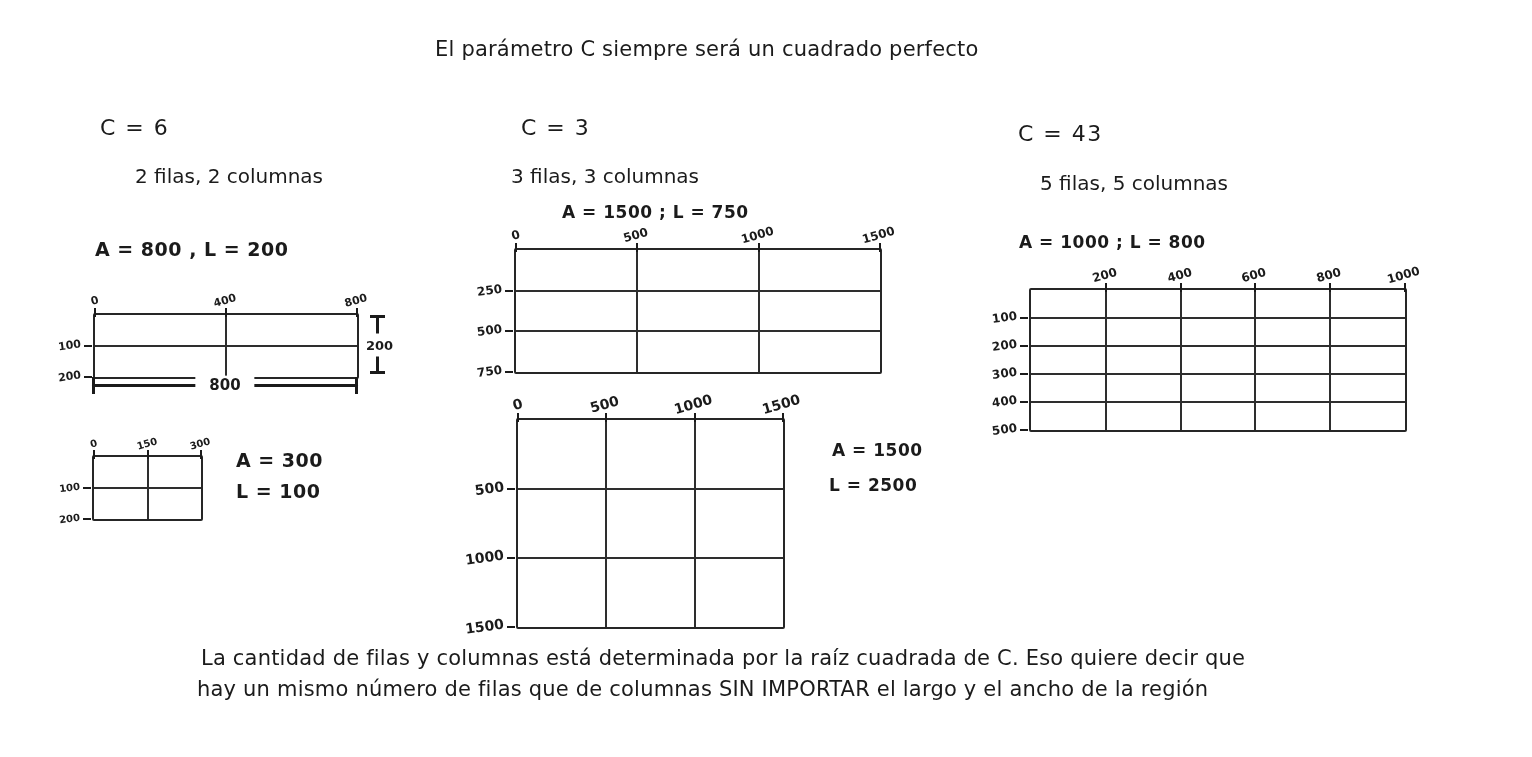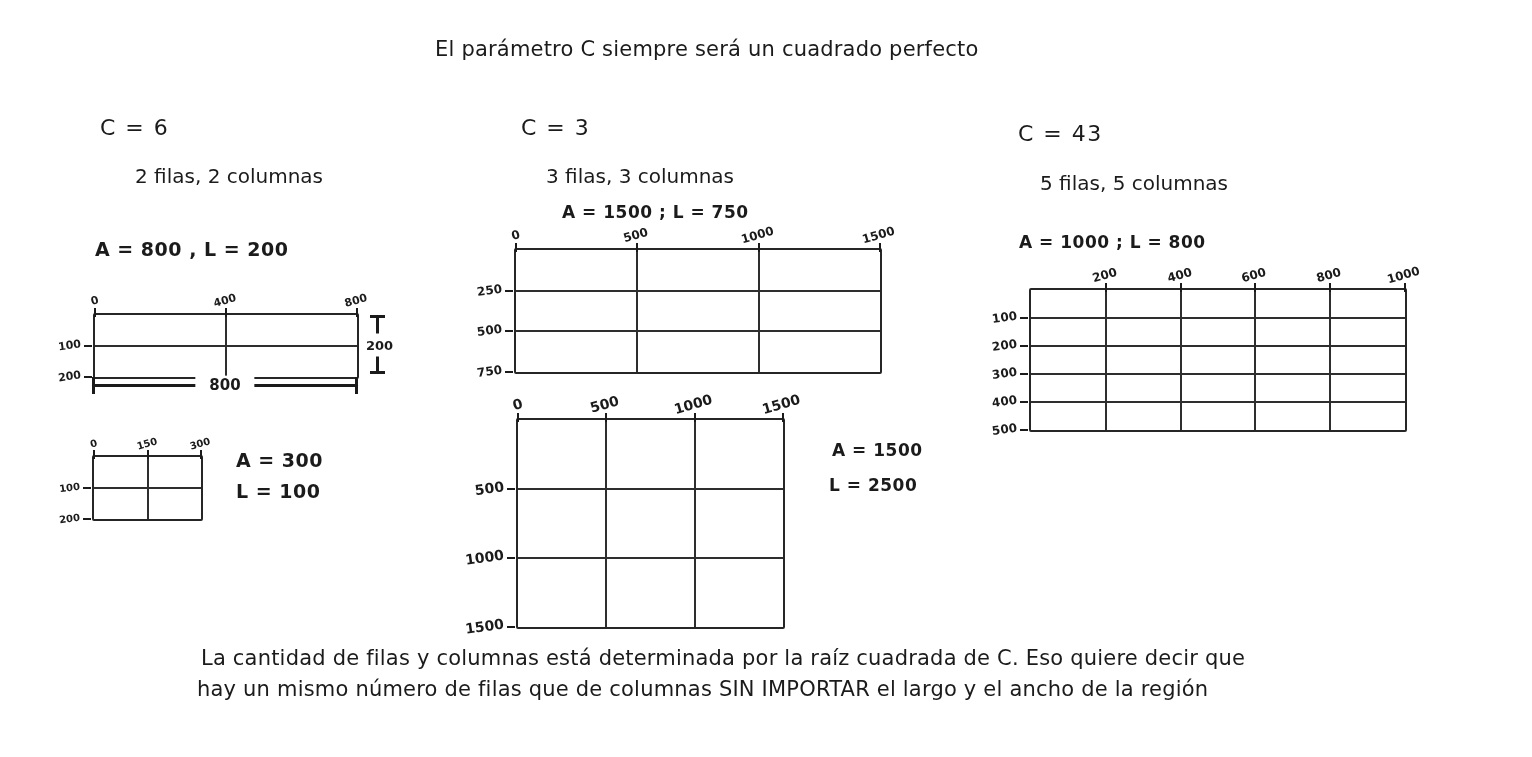--- a/index.html
+++ b/index.html
@@ -93,21 +93,21 @@
         <span class="yl" style="top: 50%;">100</span>
         <div class="yt" style="top: 100%;"></div>
         <span class="yl" style="top: 100%;">200</span>
       </div>
     <div class="abs params" style="left:236px;top:449px;">A = 300</div>
     <div class="abs params" style="left:236px;top:480px;">L = 100</div>
   </div>
 
   <div>
     <div class="abs clabel" style="left:521px;top:115px;">C = 3</div>
-    <div class="abs dims" style="left:546px;top:164px;">3 filas, 3 columnas</div>
+    <div class="abs dims" style="left:511px;top:164px;">3 filas, 3 columnas</div>
     <div class="abs params" style="left:562px;top:202px;font-size:17px;">A = 1500 ;  L = 750</div>
 
     <div class="grid" style="left:514px;top:248px;width:364px;height:122px;font-size:12px;">
         <div class="gv" style="left: 33.3333%;"></div>
         <div class="gv" style="left: 66.6667%;"></div>
         <div class="gh" style="top: 33.3333%;"></div>
         <div class="gh" style="top: 66.6667%;"></div>
         <div class="xt" style="left: 0%;"></div>
         <span class="xl" style="left: 0%;">0</span>
         <div class="xt" style="left: 33.3%;"></div>

